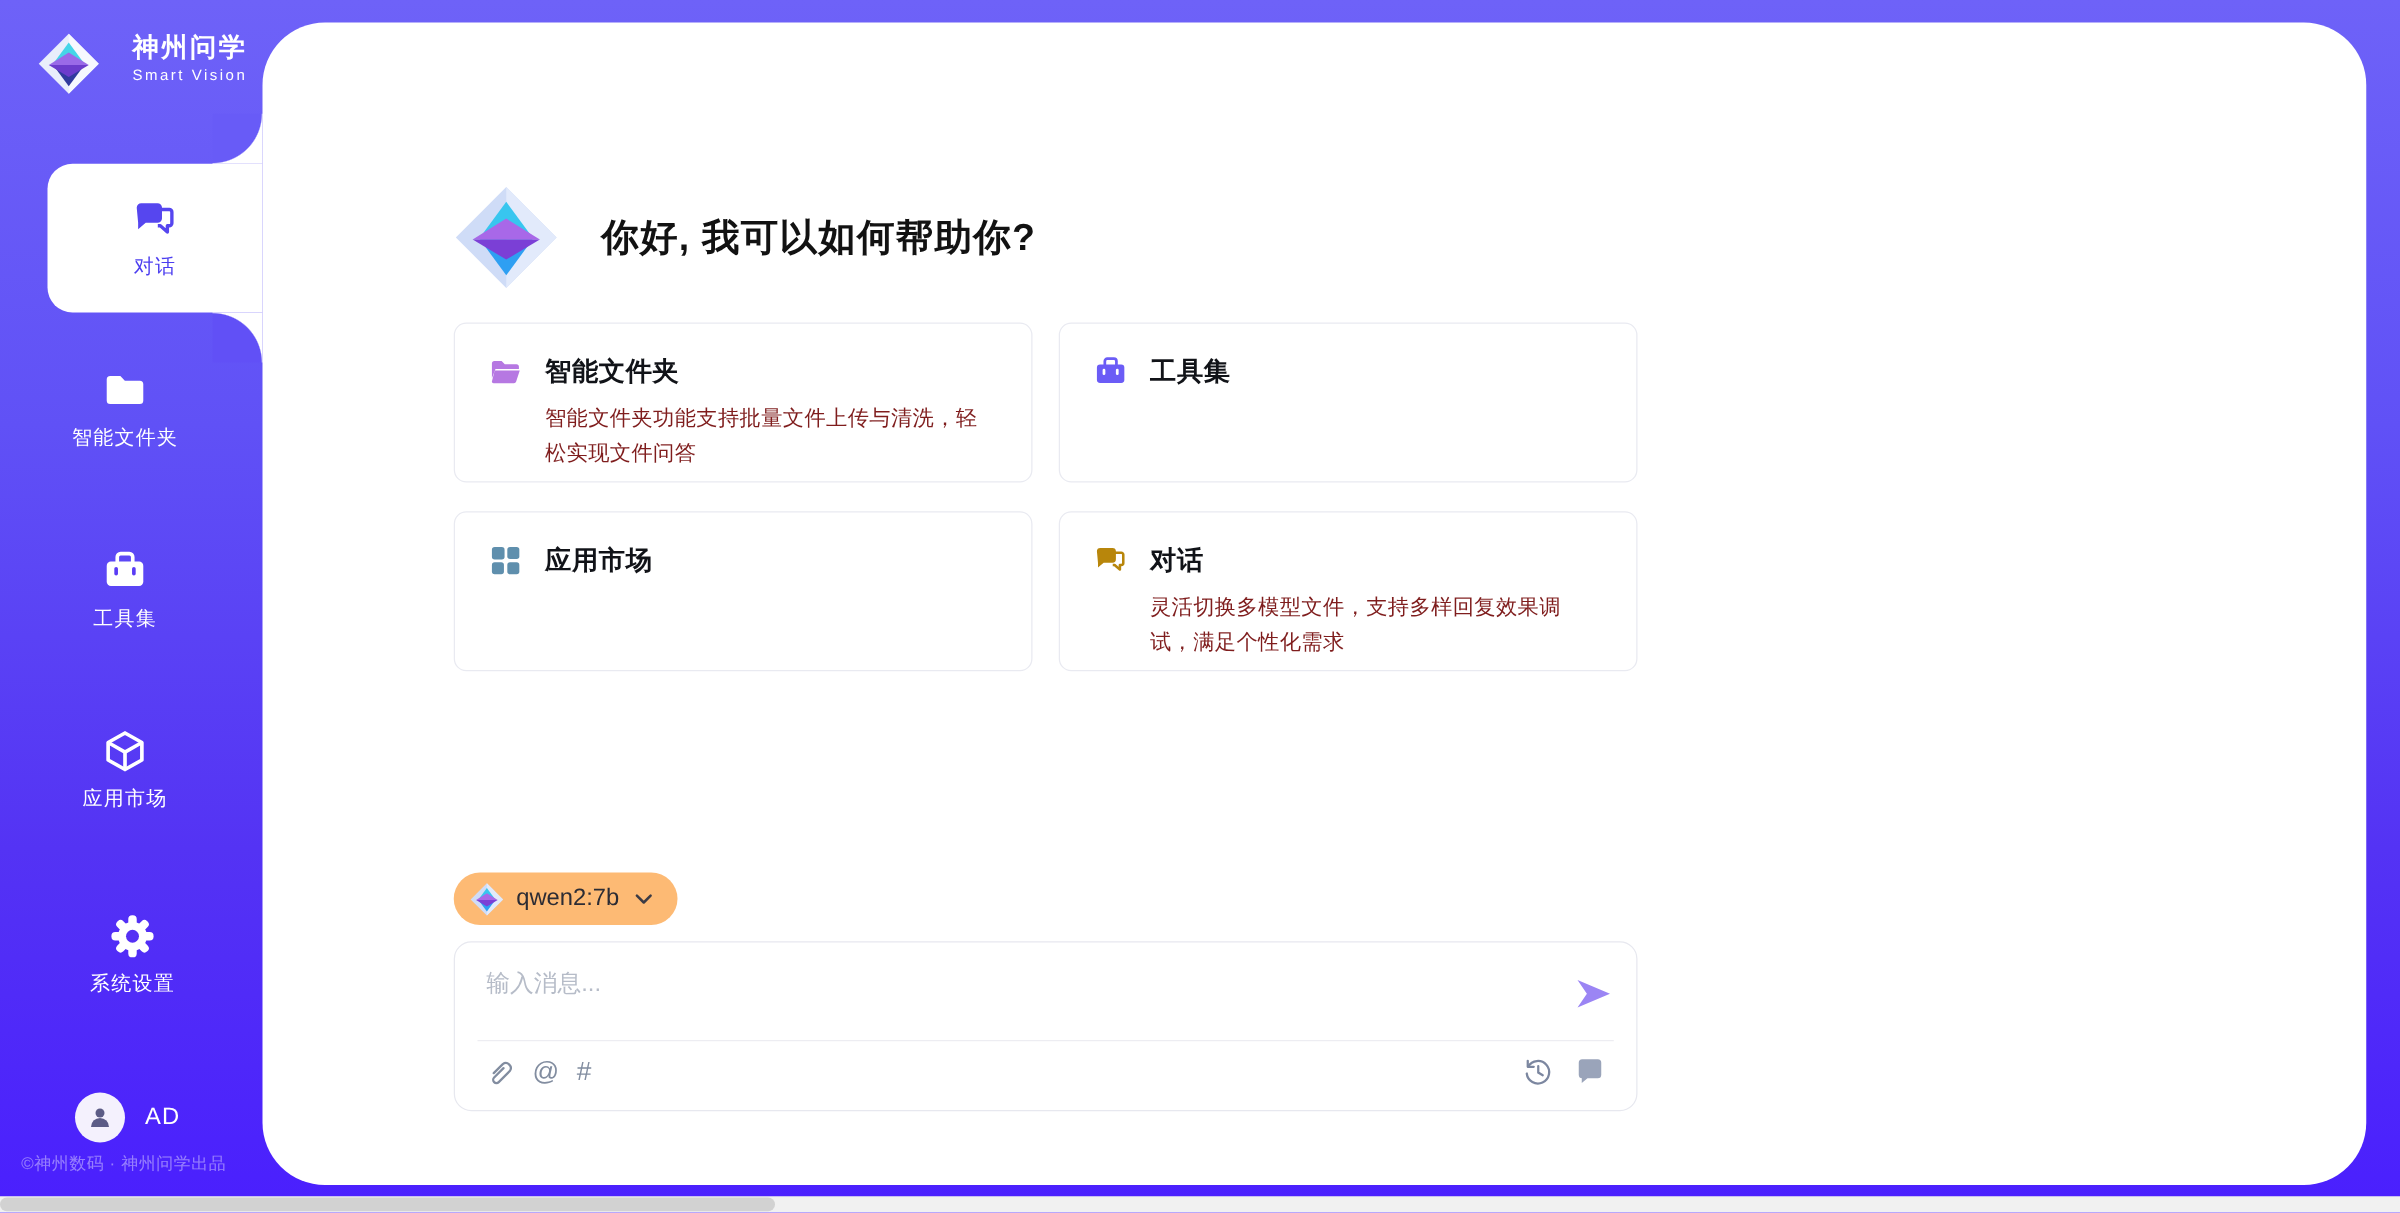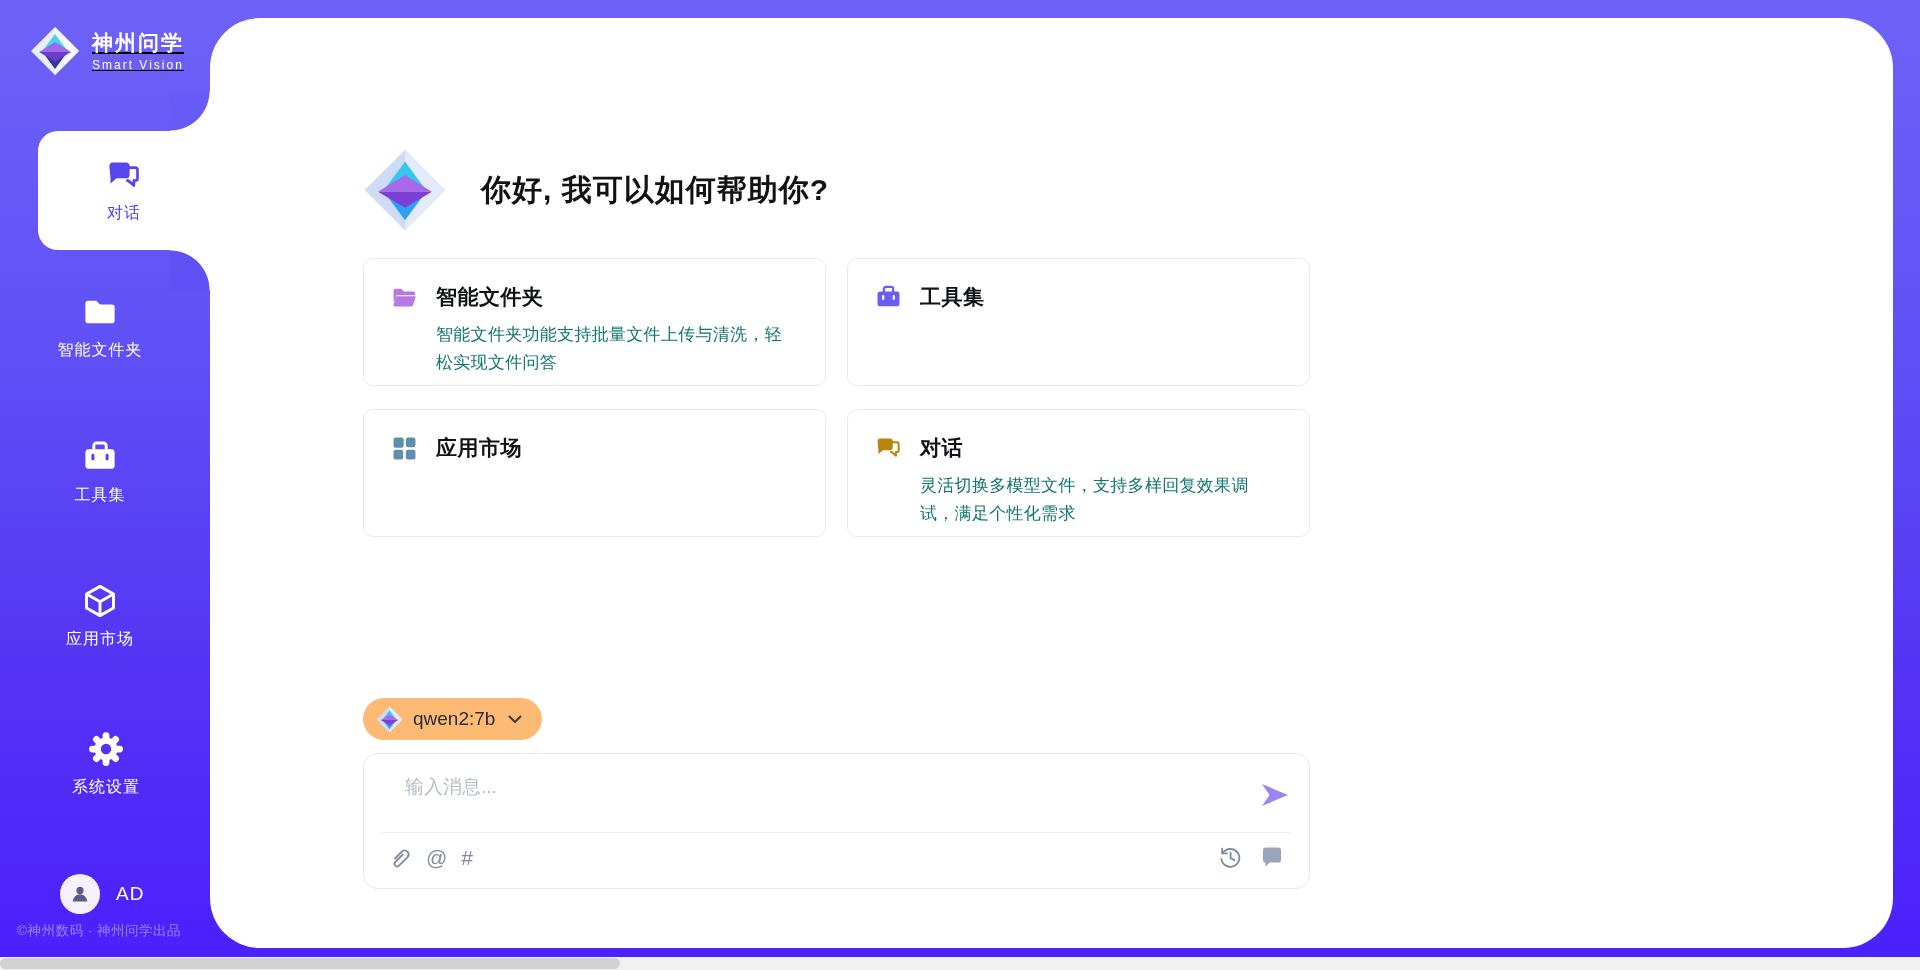--- a/index.html
+++ b/index.html
@@ -23,21 +23,21 @@
   }
   .fillet-top {
     position:absolute; left:170px; top:91px; width:40px; height:40px;
     background:radial-gradient(circle 40px at 0 0, #685BF7 0 39px, #ffffff 40px);
   }
   .fillet-bottom {
     position:absolute; left:170px; top:250px; width:40px; height:40px;
     background:radial-gradient(circle 40px at 0 100%, #6150F6 0 39px, #ffffff 40px);
   }
   
-  .brand { position:absolute; left:30px; top:26px; display:flex; align-items:center; gap:12px;text-decoration:underline; }
+  .brand { position:absolute; left:30px; top:26px; display:flex; align-items:flex-start; gap:26px; }
   .brand-logo { width:50px; height:50px; }
   .brand-name { color:#fff; font-size:21px; font-weight:700; letter-spacing:2px; line-height:1.2; }
   .brand-sub { color:#fff; font-size:12px; letter-spacing:2px; margin-top:2px; }
   .sb-item {
     position:absolute; left:0; width:200px;
     display:flex; flex-direction:column; align-items:center; gap:10px;
     color:#ffffff; cursor:pointer;
   }
   .sb-item .sb-label { font-size:16px; letter-spacing:1px; }
   .sb-icon { width:36px; height:36px; --cut:#5A3CF5; }
@@ -52,35 +52,35 @@
   .content { position:absolute; left:363px; top:0; width:947px; height:930px; }
   .greeting { position:absolute; left:0; top:148px; display:flex; align-items:center; gap:34px; }
   .greeting-logo { width:84px; height:84px; }
   .greeting-title { font-size:30px; font-weight:700; color:#121212; letter-spacing:1px; }
   .cards { position:absolute; left:0; top:258px; width:947px; display:grid;
            grid-template-columns:463px 463px; grid-auto-rows:128px; column-gap:21px; row-gap:23px; }
   .card { background:#fff; border:1px solid #e9eaf1; border-radius:10px; padding:24px 28px 0 27px; cursor:pointer; }
   .card-head { display:flex; align-items:center; gap:18px; }
   .card-icon { width:27px; height:27px; --cut:#ffffff; }
   .card-title { font-size:21px; font-weight:700; color:#111318; letter-spacing:0.5px; }
-  .card-desc { margin:10px 0 0 45px; font-size:17px; color:#0f766e; line-height:1.62; letter-spacing:0.3px; }
+  .card-desc { margin:10px 0 0 45px; font-size:17px; color:#7f1d1d; line-height:1.62; letter-spacing:0.3px; }
   
   .model-pill { position:absolute; left:0; top:698px; height:42px;
     display:inline-flex; align-items:center; gap:10px; padding:0 20px 0 13px;
     background:#fdba74; border-radius:21px; cursor:pointer; }
   .pill-logo { width:27px; height:27px; }
   .pill-text { font-size:19px; color:#2c2c34; }
   .pill-chevron { width:14px; height:9px; margin-left:3px; }
   
   .composer { position:absolute; left:0; top:753px; width:947px; height:136px;
     background:#fff; border:1.5px solid #e7e8ef; border-radius:14px; }
   .composer textarea {
     position:absolute; left:25px; top:20px; width:860px; height:52px;
     border:none; outline:none; resize:none; font-family:inherit;
-    font-size:19px; color:#333; background:transparent;margin-left:16px; }
+    font-size:19px; color:#333; background:transparent; }
   .composer textarea::placeholder { color:#b6bcc8; }
   .send-btn { position:absolute; right:18px; top:26px; width:32px; height:30px; cursor:pointer; }
   .composer-divider { position:absolute; left:18px; right:18px; top:78px; border-top:1px solid #ededf2; }
   .composer-tools { position:absolute; left:24px; top:92px; display:flex; align-items:center; gap:14px; }
   .tool-ic { width:24px; height:24px; color:#828da0; cursor:pointer; display:flex; align-items:center; justify-content:center; }
   .tool-glyph { font-size:21px; color:#828da0; font-weight:400; }
   .composer-right { position:absolute; right:24px; top:90px; display:flex; align-items:center; gap:16px; }
   .composer-right .tool-ic { width:26px; height:26px; }
   
   .hscroll { position:absolute; left:0; bottom:0; width:1920px; height:13px; background:#f1f1f1; }

